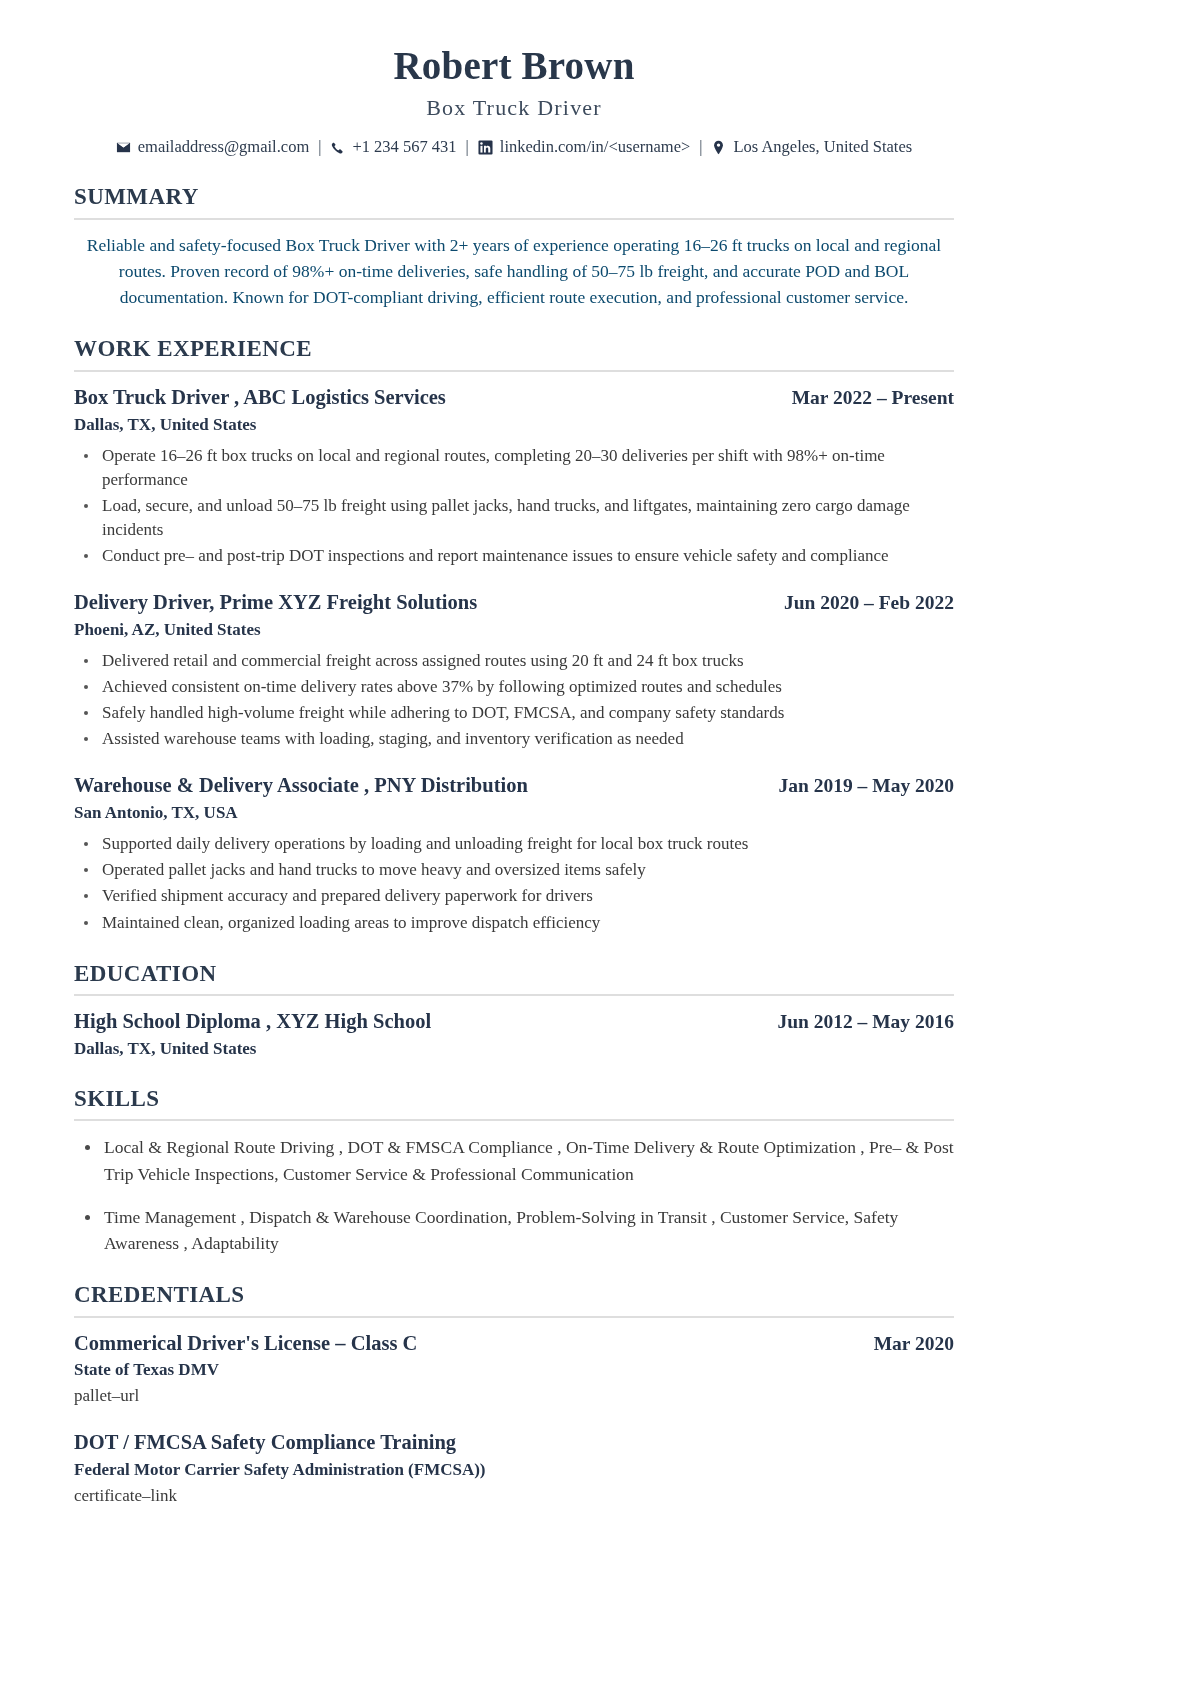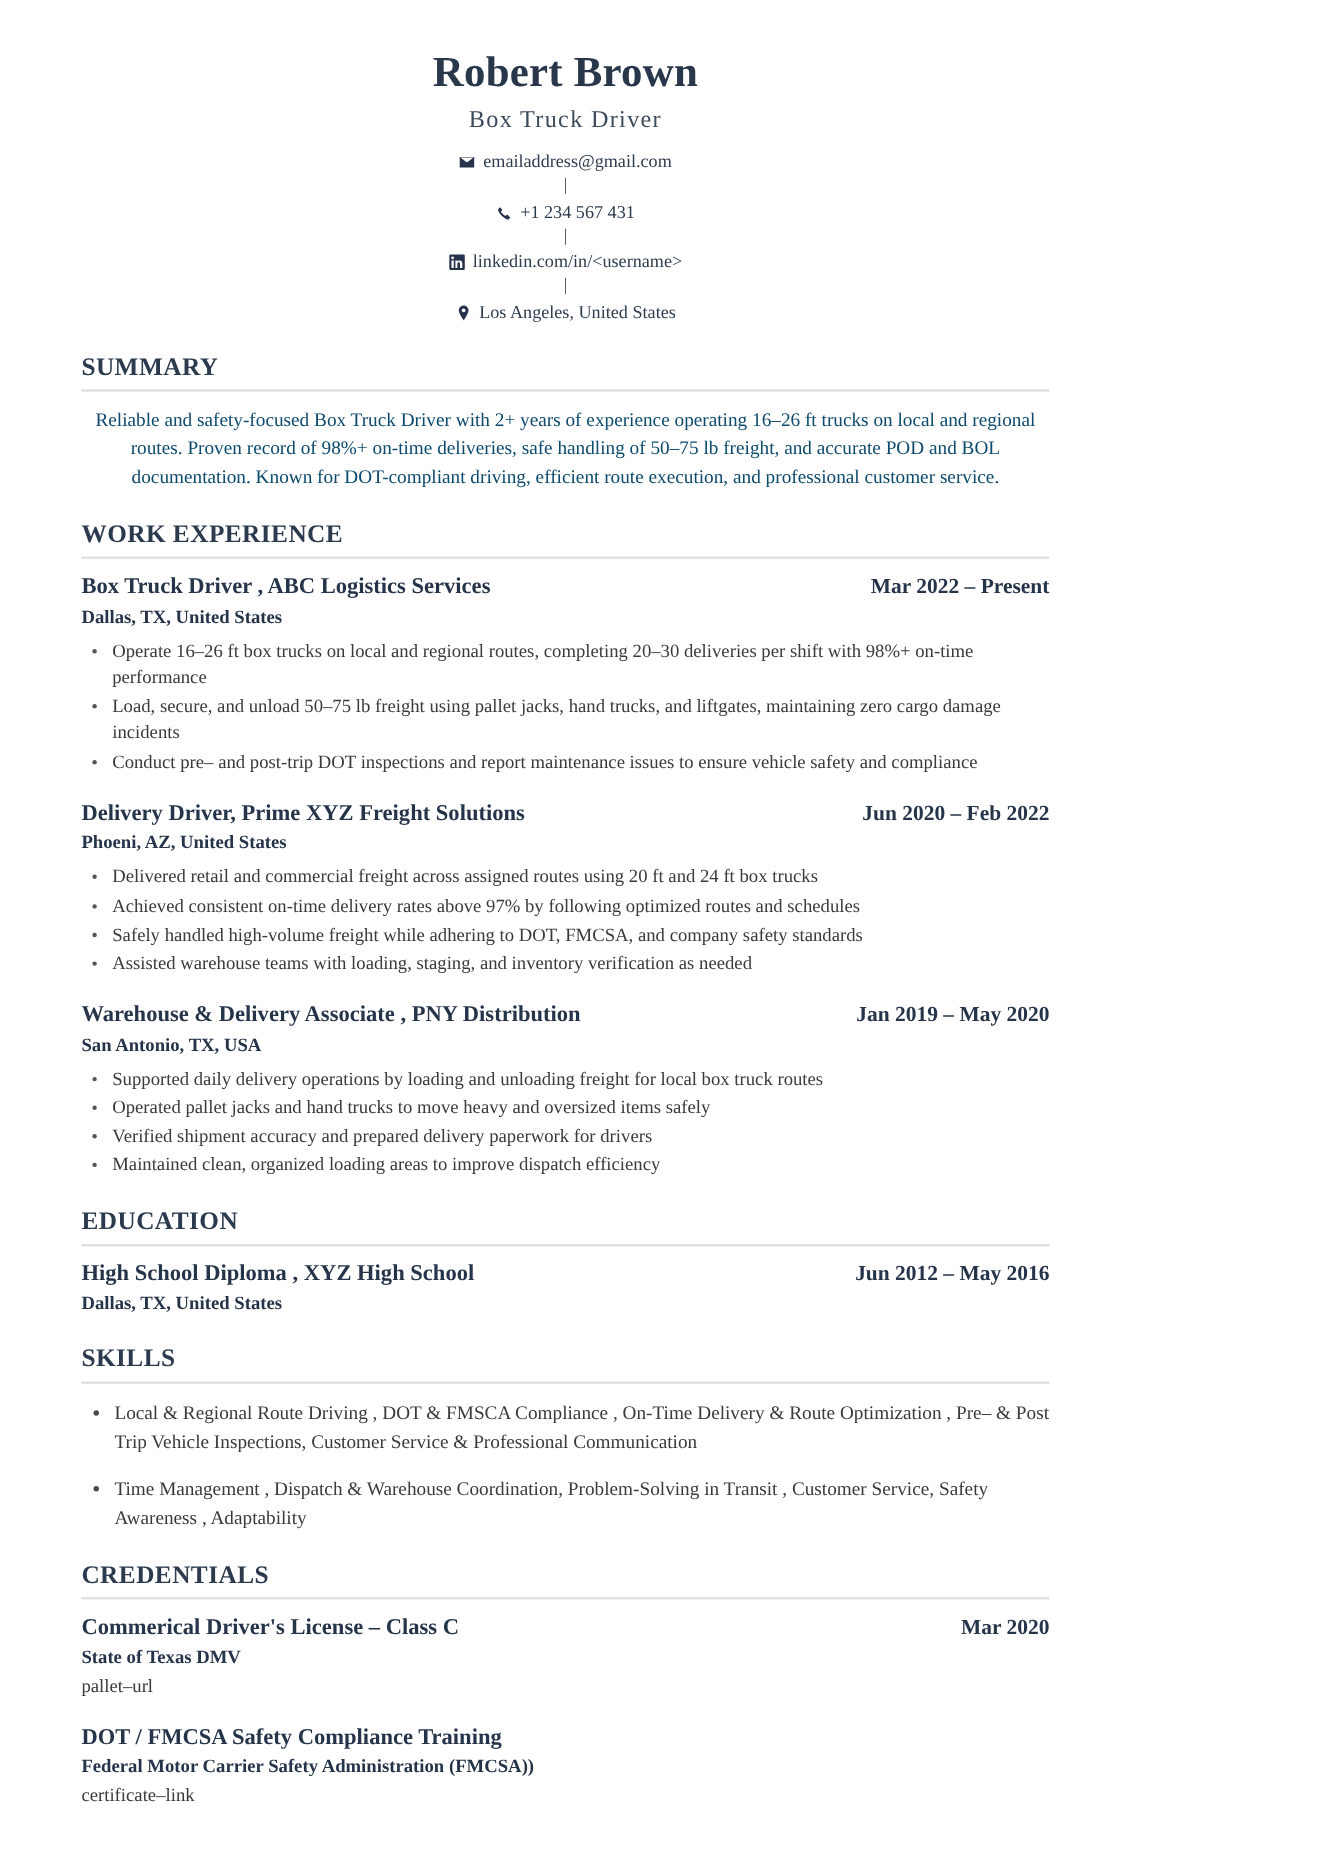--- a/index.html
+++ b/index.html
@@ -37,21 +37,20 @@
   }
   .contact-line {
     font-size: 16.5px;
     color: #2d3b4e;
     line-height: 1.4;
     display: flex;
     flex-wrap: wrap;
     justify-content: center;
     align-items: center;
     gap: 0;
-    flex-direction: column;
   }
   .contact-item {
     display: inline-flex;
     align-items: center;
     gap: 7px;
     white-space: nowrap;
   }
   .contact-sep {
     padding: 0 9px;
     color: #3a4858;
@@ -256,21 +255,21 @@
           </ul>
         </div>
         <div class="entry">
           <div class="entry-top">
             <div class="entry-title">Delivery Driver, Prime XYZ Freight Solutions</div>
             <div class="entry-date">Jun 2020 – Feb 2022</div>
           </div>
           <div class="entry-sub">Phoeni, AZ, United States</div>
           <ul class="bullets">
             <li>Delivered retail and commercial freight across assigned routes using 20 ft and 24 ft box trucks</li>
-            <li>Achieved consistent on-time delivery rates above 97% by following optimized routes and schedules</li>
+            <li>Achieved consistent on-time delivery rates above 37% by following optimized routes and schedules</li>
             <li>Safely handled high-volume freight while adhering to DOT, FMCSA, and company safety standards</li>
             <li>Assisted warehouse teams with loading, staging, and inventory verification as needed</li>
           </ul>
         </div>
         <div class="entry">
           <div class="entry-top">
             <div class="entry-title">Warehouse &amp; Delivery Associate , PNY Distribution</div>
             <div class="entry-date">Jan 2019 – May 2020</div>
           </div>
           <div class="entry-sub">San Antonio, TX, USA</div>

